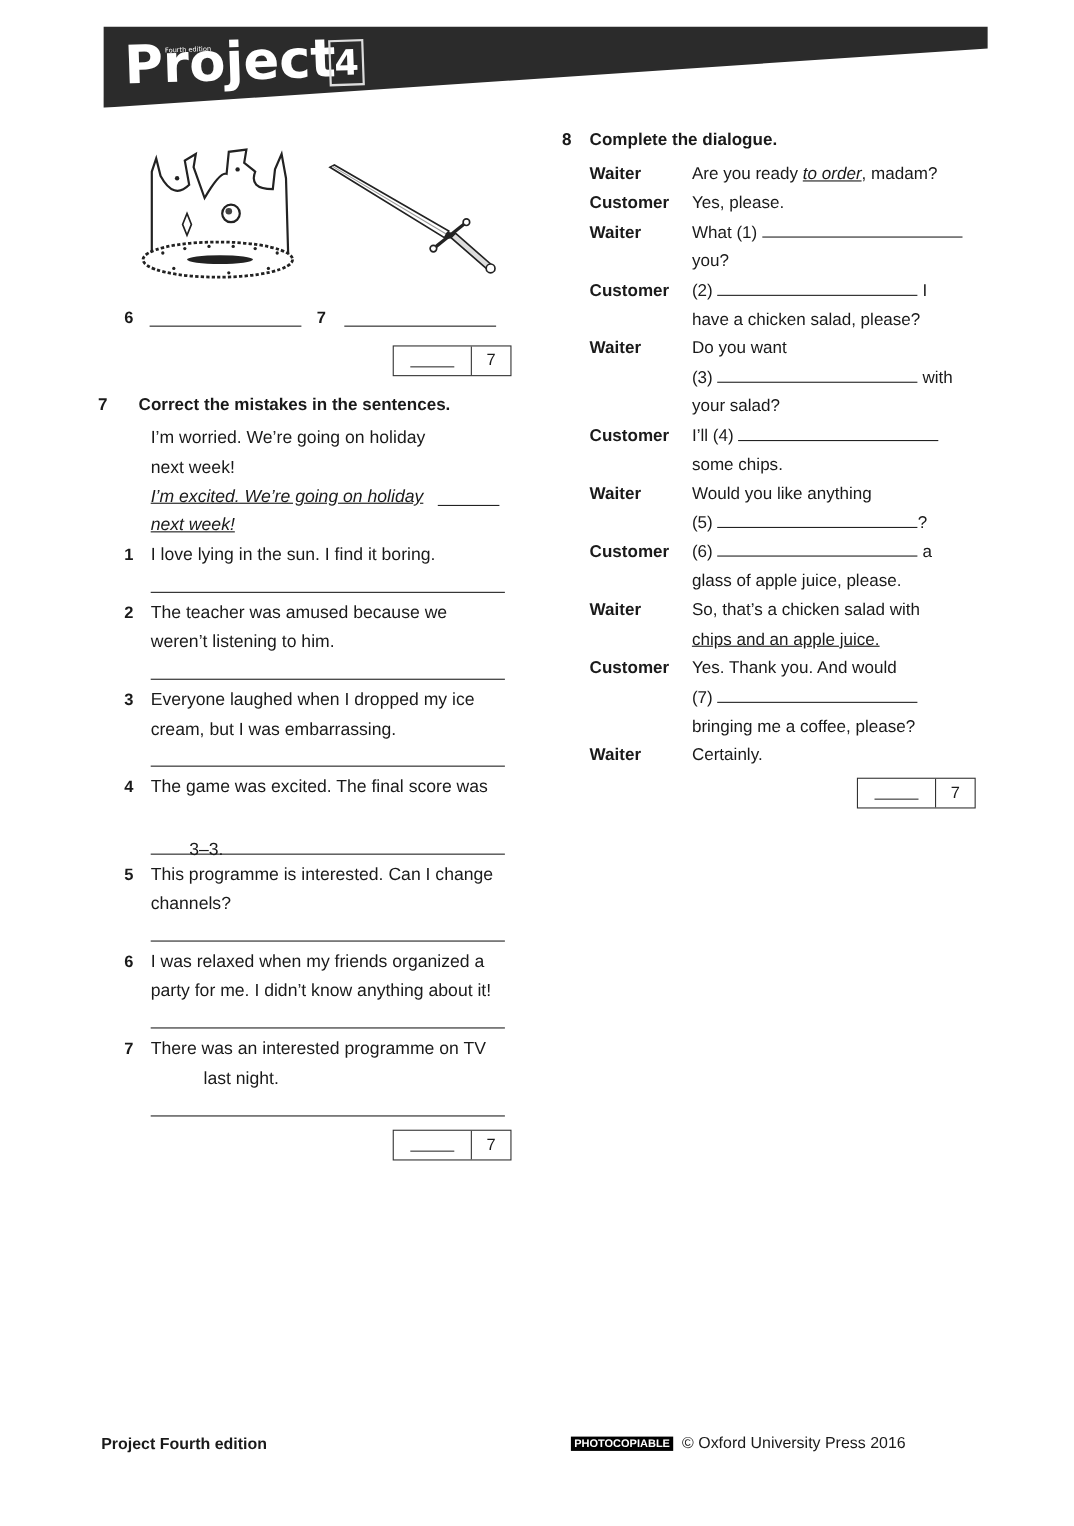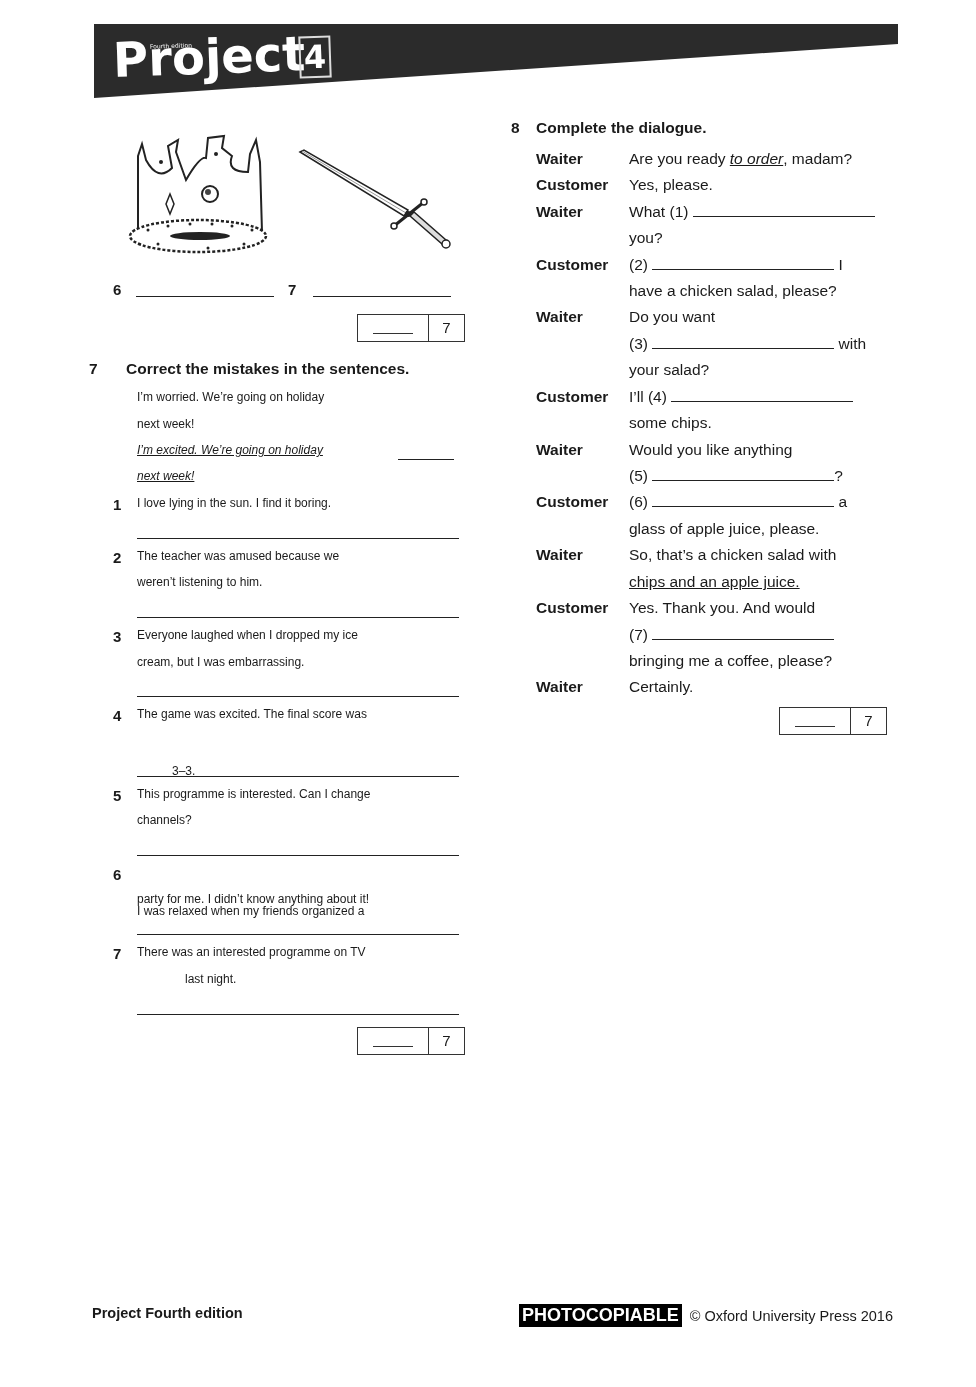--- a/index.html
+++ b/index.html
@@ -23,31 +23,31 @@
   .num { font-weight: bold; }
   .abs { position: absolute; }
   .blank-line { position: absolute; border-bottom: 1px solid #222; height: 0; }
 
   .score-box { position: absolute; width: 106px; height: 26px; border: 1px solid #333; display: flex; }
   .score-box .left { width: 70px; border-right: 1px solid #333; position: relative; }
   .score-box .left .ul { position: absolute; left: 15px; right: 15px; bottom: 7px; border-bottom: 1px solid #333; }
   .score-box .right { flex: 1; text-align: center; line-height: 26px; font-size: 15px; }
 
   .heading { font-weight: bold; font-size: 15.5px; }
-  .line { position: absolute; font-size: 12px; white-space: nowrap; }
+  .line { position: absolute; font-size: 16px; white-space: nowrap; }
   .italic-ul { font-style: italic; text-decoration: underline; }
 
   
   .speaker { position: absolute; font-weight: bold; font-size: 15.5px; }
   .dline { position: absolute; left: 629px; font-size: 15.5px; white-space: nowrap; }
   .inline-blank { display: inline-block; border-bottom: 1px solid #222; vertical-align: baseline; height: 12px; }
 
   .footer-left { position: absolute; left: 92px; top: 1305px; font-weight: bold; font-size: 14.5px; }
   .footer-right { position: absolute; left: 519px; top: 1304px; font-size: 14.5px; display: flex; align-items: center; gap: 8px; }
-  .photocopiable { background: #000; color: #fff; font-weight: bold; padding: 1px 3px; font-size: 18px; }
+  .photocopiable { background: #000; color: #fff; font-weight: bold; padding: 1px 3px; font-size: 10px; }
 </style>
 </head>
 <body>
 
 <div class="banner">
   <svg width="804" height="74">
     <polygon points="0,0 804,0 804,20 0,74" fill="#2b2b2b"></polygon>
   </svg>
   <div class="edition">Fourth edition</div>
   <div class="brand">Project</div>
@@ -126,21 +126,21 @@
 <div class="line" style="left:137px; top:707px;">The game was excited. The final score was</div>
 <div class="line" style="left:137px; top:764px;margin-left:35px;">3–3.</div>
 <div class="blank-line" style="left:137px; top:776px; width:322px;"></div>
 
 <div class="abs num" style="left:113px; top:787px;">5</div>
 <div class="line" style="left:137px; top:787px;">This programme is interested. Can I change</div>
 <div class="line" style="left:137px; top:813px;">channels?</div>
 <div class="blank-line" style="left:137px; top:855px; width:322px;"></div>
 
 <div class="abs num" style="left:113px; top:866px;">6</div>
-<div class="line" style="left:137px; top:904px;">I was relaxed when my friends organized a</div>
+<div class="line" style="left:137px; top:866px;">I was relaxed when my friends organized a</div>
 <div class="line" style="left:137px; top:892px;">party for me. I didn’t know anything about it!</div>
 <div class="blank-line" style="left:137px; top:934px; width:322px;"></div>
 
 <div class="abs num" style="left:113px; top:945px;">7</div>
 <div class="line" style="left:137px; top:945px;">There was an interested programme on TV</div>
 <div class="line" style="left:137px; top:972px;margin-left:48px;">last night.</div>
 <div class="blank-line" style="left:137px; top:1014px; width:322px;"></div>
 
 <div class="score-box" style="left:357px; top:1027px;">
   <div class="left">

